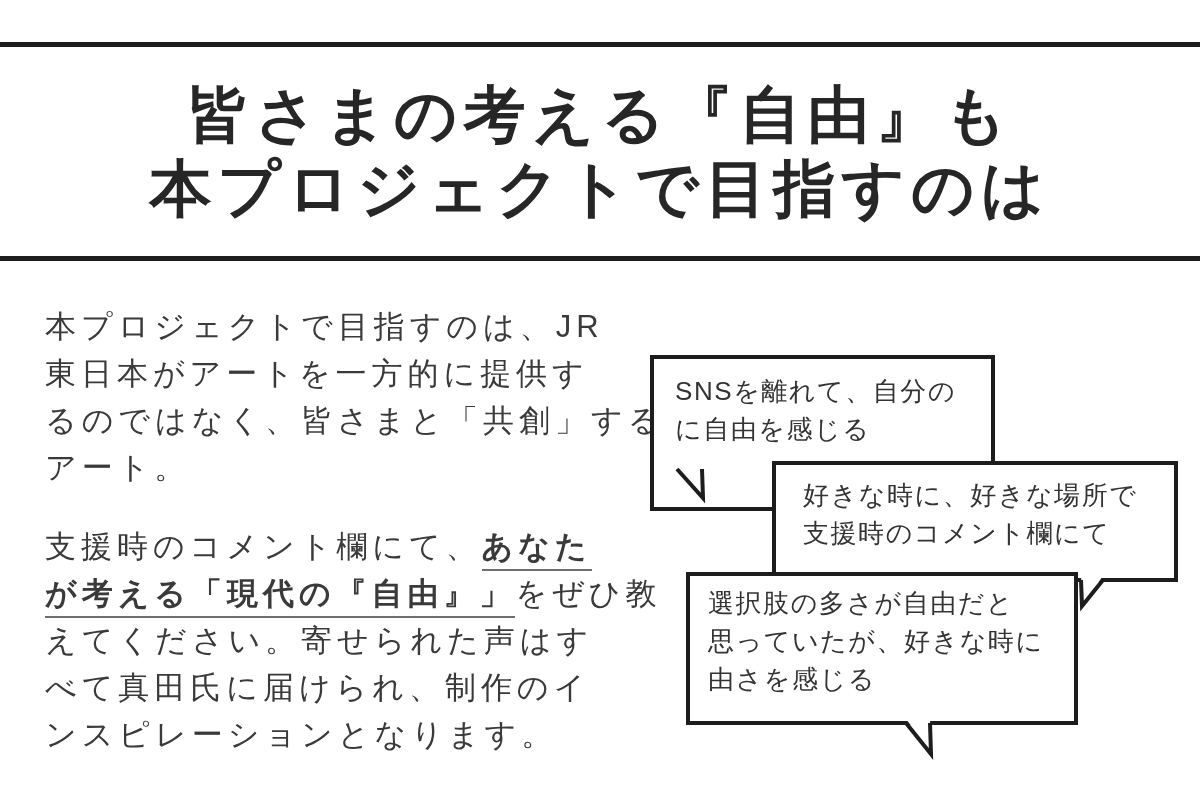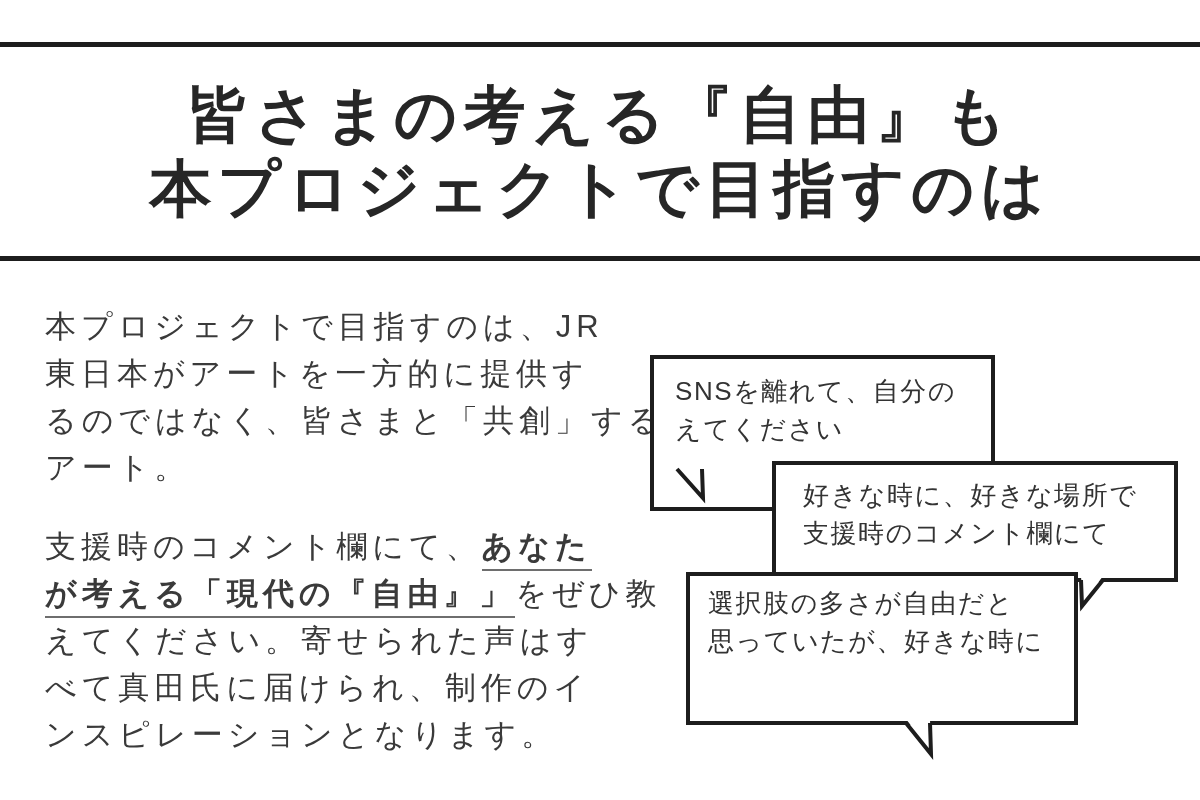--- a/index.html
+++ b/index.html
@@ -57,31 +57,32 @@
   <div class="para" id="para2">
     <div><span>支援時のコメント欄にて、</span><span class="hl">あなた</span></div>
     <div><span class="hl">が考える「現代の『自由』」</span><span>をぜひ教</span></div>
     <div>えてください。寄せられた声はす</div>
     <div>べて真田氏に届けられ、制作のイ</div>
     <div>ンスピレーションとなります。</div>
   </div>
 
   <div class="bubble" id="bubble1">
     <div>SNSを離れて、自分の</div>
-    <div>えてください</div>
+    <div>に自由を感じる</div>
   </div>
 
   <div class="bubble" id="bubble2">
     <div>好きな時に、好きな場所で</div>
     <div>支援時のコメント欄にて</div>
   </div>
 
   <div class="bubble" id="bubble3">
     <div>選択肢の多さが自由だと</div>
     <div>思っていたが、好きな時に</div>
+    <div>由さを感じる</div>
   </div>
 
   <svg class="tails" viewBox="0 0 1200 800" xmlns="http://www.w3.org/2000/svg">
 
     <polygon points="676,465 702,465 703,497" fill="#ffffff"></polygon>
     <path d="M677,469 L703,498 L702,469" fill="none" stroke="#1d1d1d" stroke-width="4"></path>
 
     <polygon points="1081,576 1103,576 1083,604" fill="#ffffff"></polygon>
     <path d="M1103,580 L1082,606 L1081,580" fill="none" stroke="#1d1d1d" stroke-width="4"></path>
 

